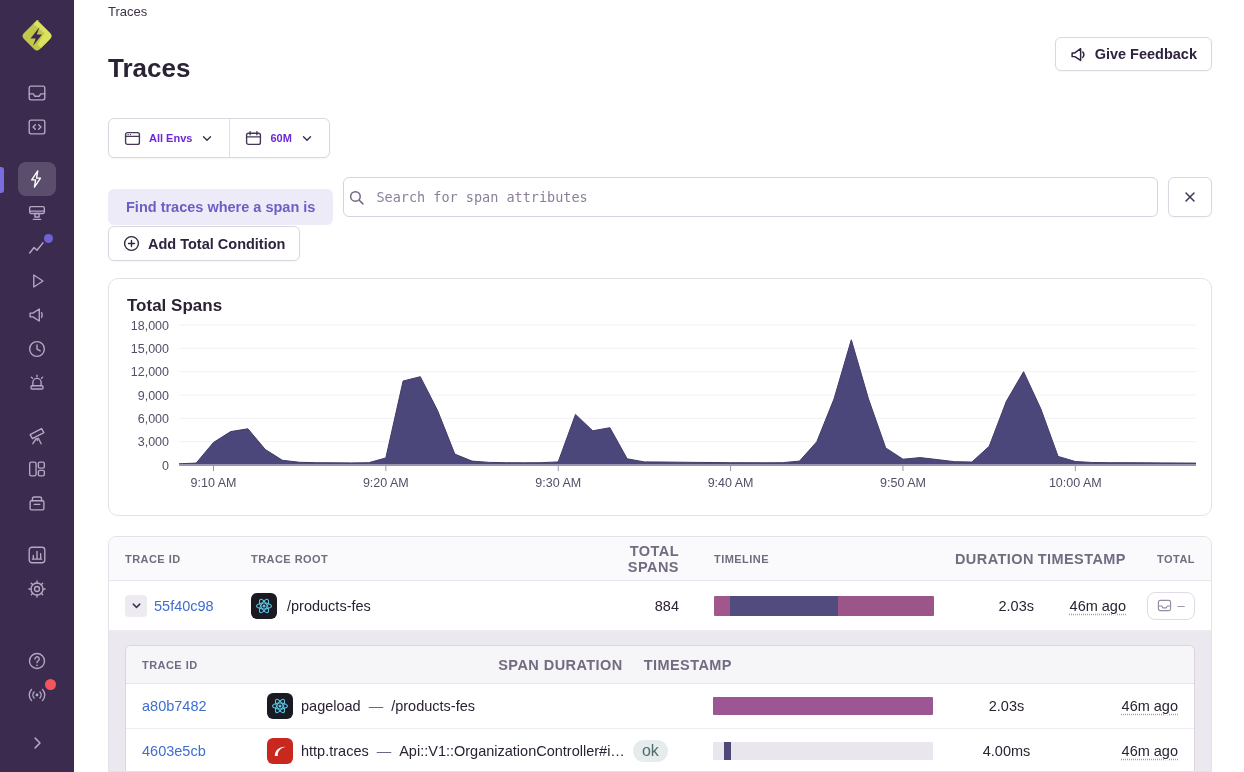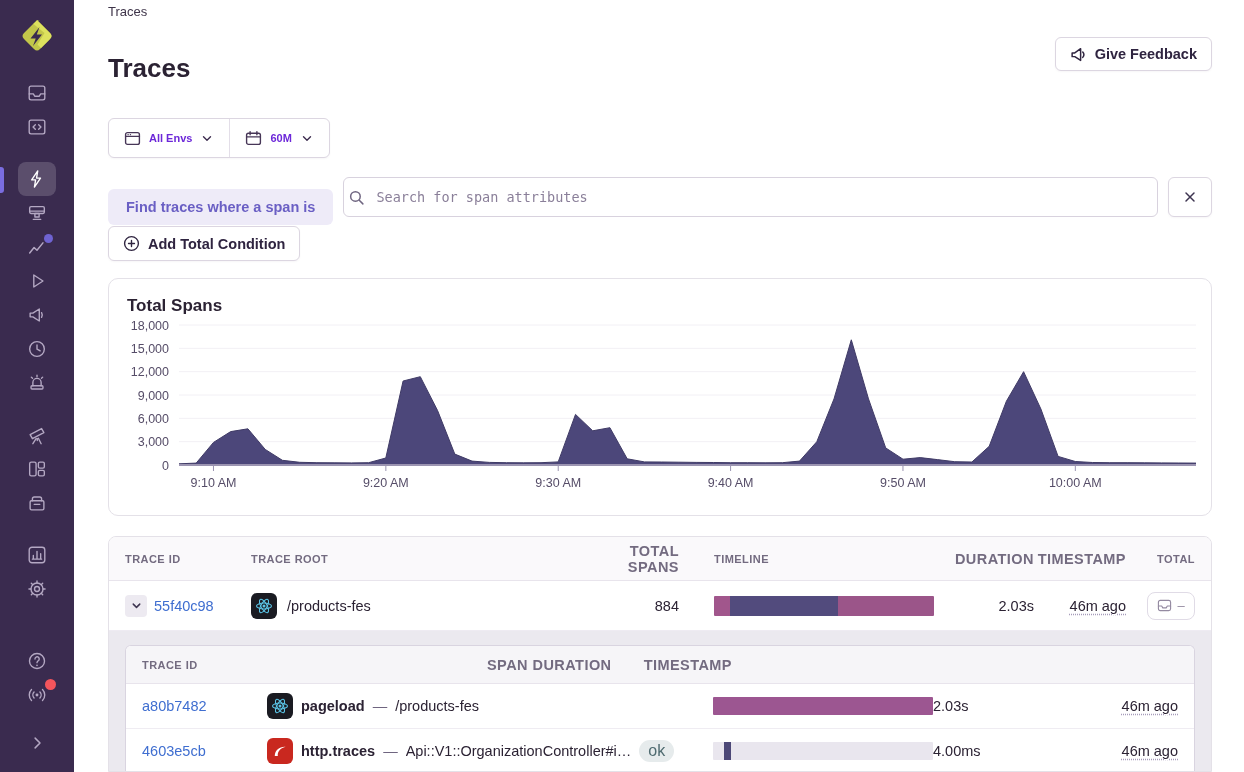--- a/index.html
+++ b/index.html
@@ -80,23 +80,23 @@
     align-items:center;justify-content:center;gap:5px;color:#948aa1;cursor:pointer;font-size:13px}
 
   
   .sub-band{background:#ebe9ef;height:142px;padding:14px 16px 0 16px}
   .sub-card{background:#fff;border:1px solid #d9d4e0;border-bottom:none;border-radius:6px 6px 0 0;overflow:hidden}
   .s-head{height:38px;background:#f6f5f8;border-bottom:1px solid #e8e4ec;display:flex;align-items:center;padding:0 16px}
   .s-row{height:45px;display:flex;align-items:center;padding:0 16px;border-bottom:1px solid #efecf2;background:#fff}
   .s-id{width:125px}
   .s-desc{flex:1;display:flex;align-items:center;gap:8px;min-width:0}
   .s-bar{width:220px}
-  .s-dur{width:147px;text-align:left;font-size:14.5px}
+  .s-dur{width:147px;text-align:center;font-size:14.5px}
   .s-ts{width:98px;text-align:right;font-size:14.5px}
-  .op{font-weight:bold;font-size:14.5px;white-space:nowrap}
+  .op{font-weight:normal;font-size:14.5px;white-space:nowrap}
   .sep{color:#6f6580;font-size:14.5px}
   .desc-text{font-size:14.5px;color:#2b2233;white-space:nowrap;overflow:hidden;text-overflow:ellipsis}
   .badge{background:#e6ebec;color:#4f6b70;font-size:16px;padding:3px 9px;border-radius:20px;line-height:1}
 </style>
 </head>
 <body>
 
 <nav class="sidebar">
   <div class="logo">
     <svg width="40" height="40" viewBox="0 0 40 40">

